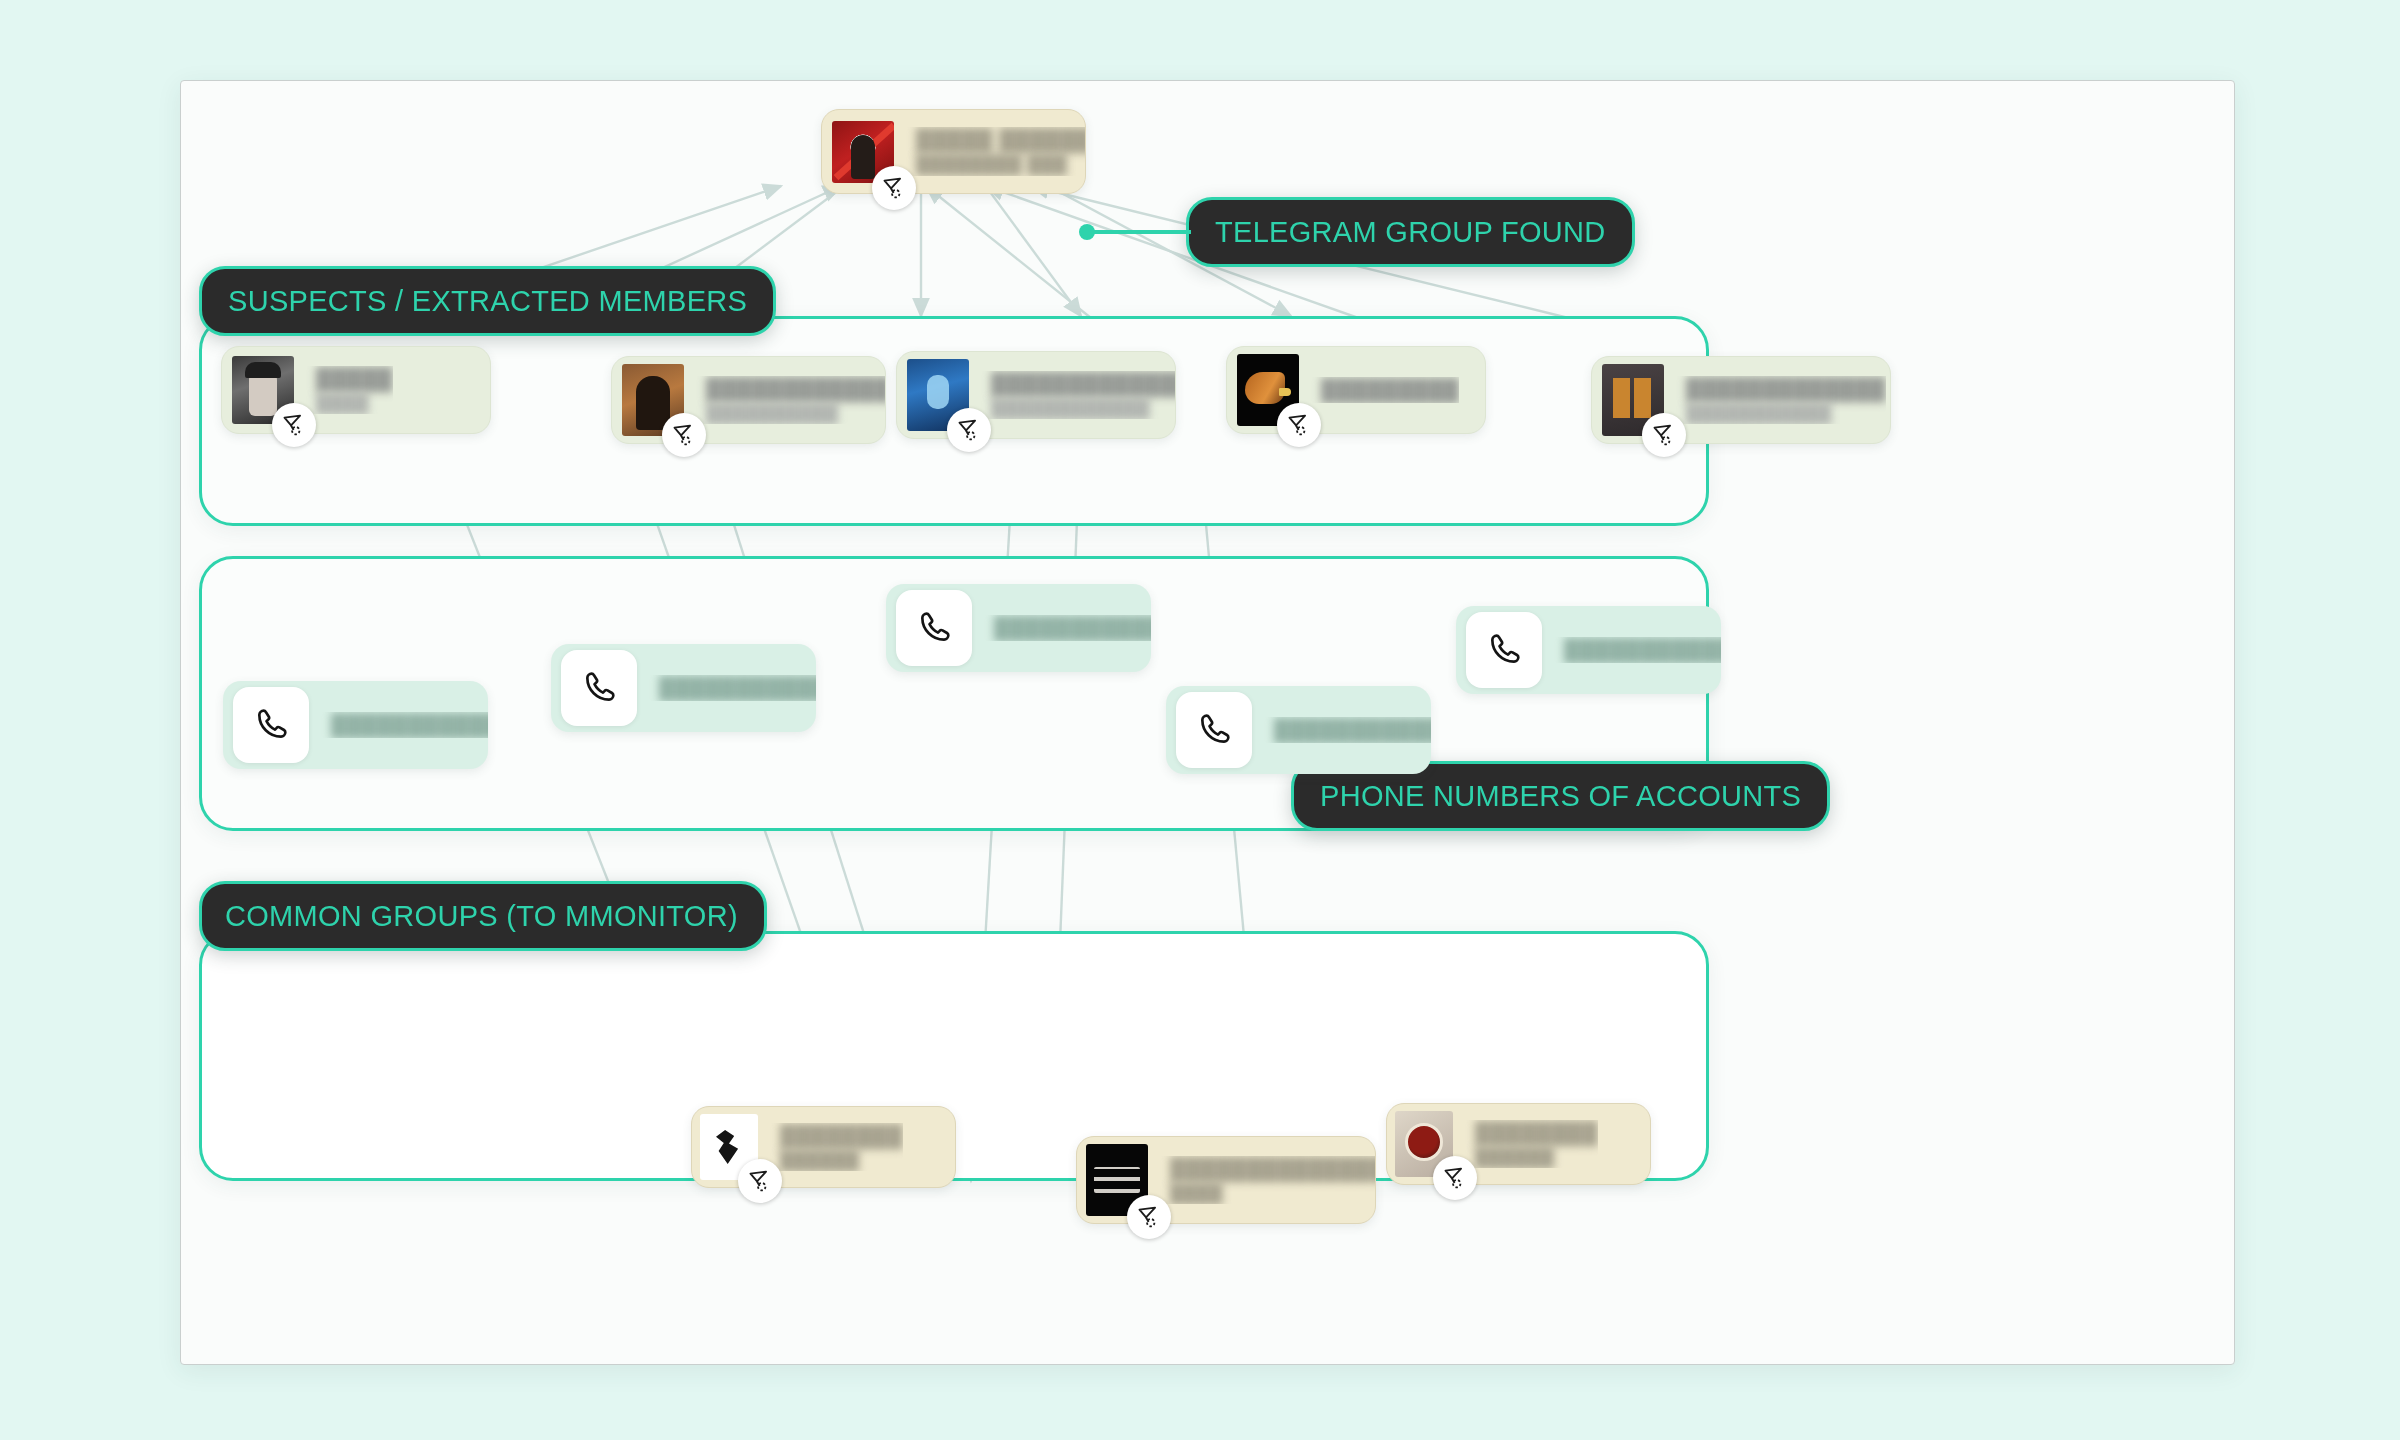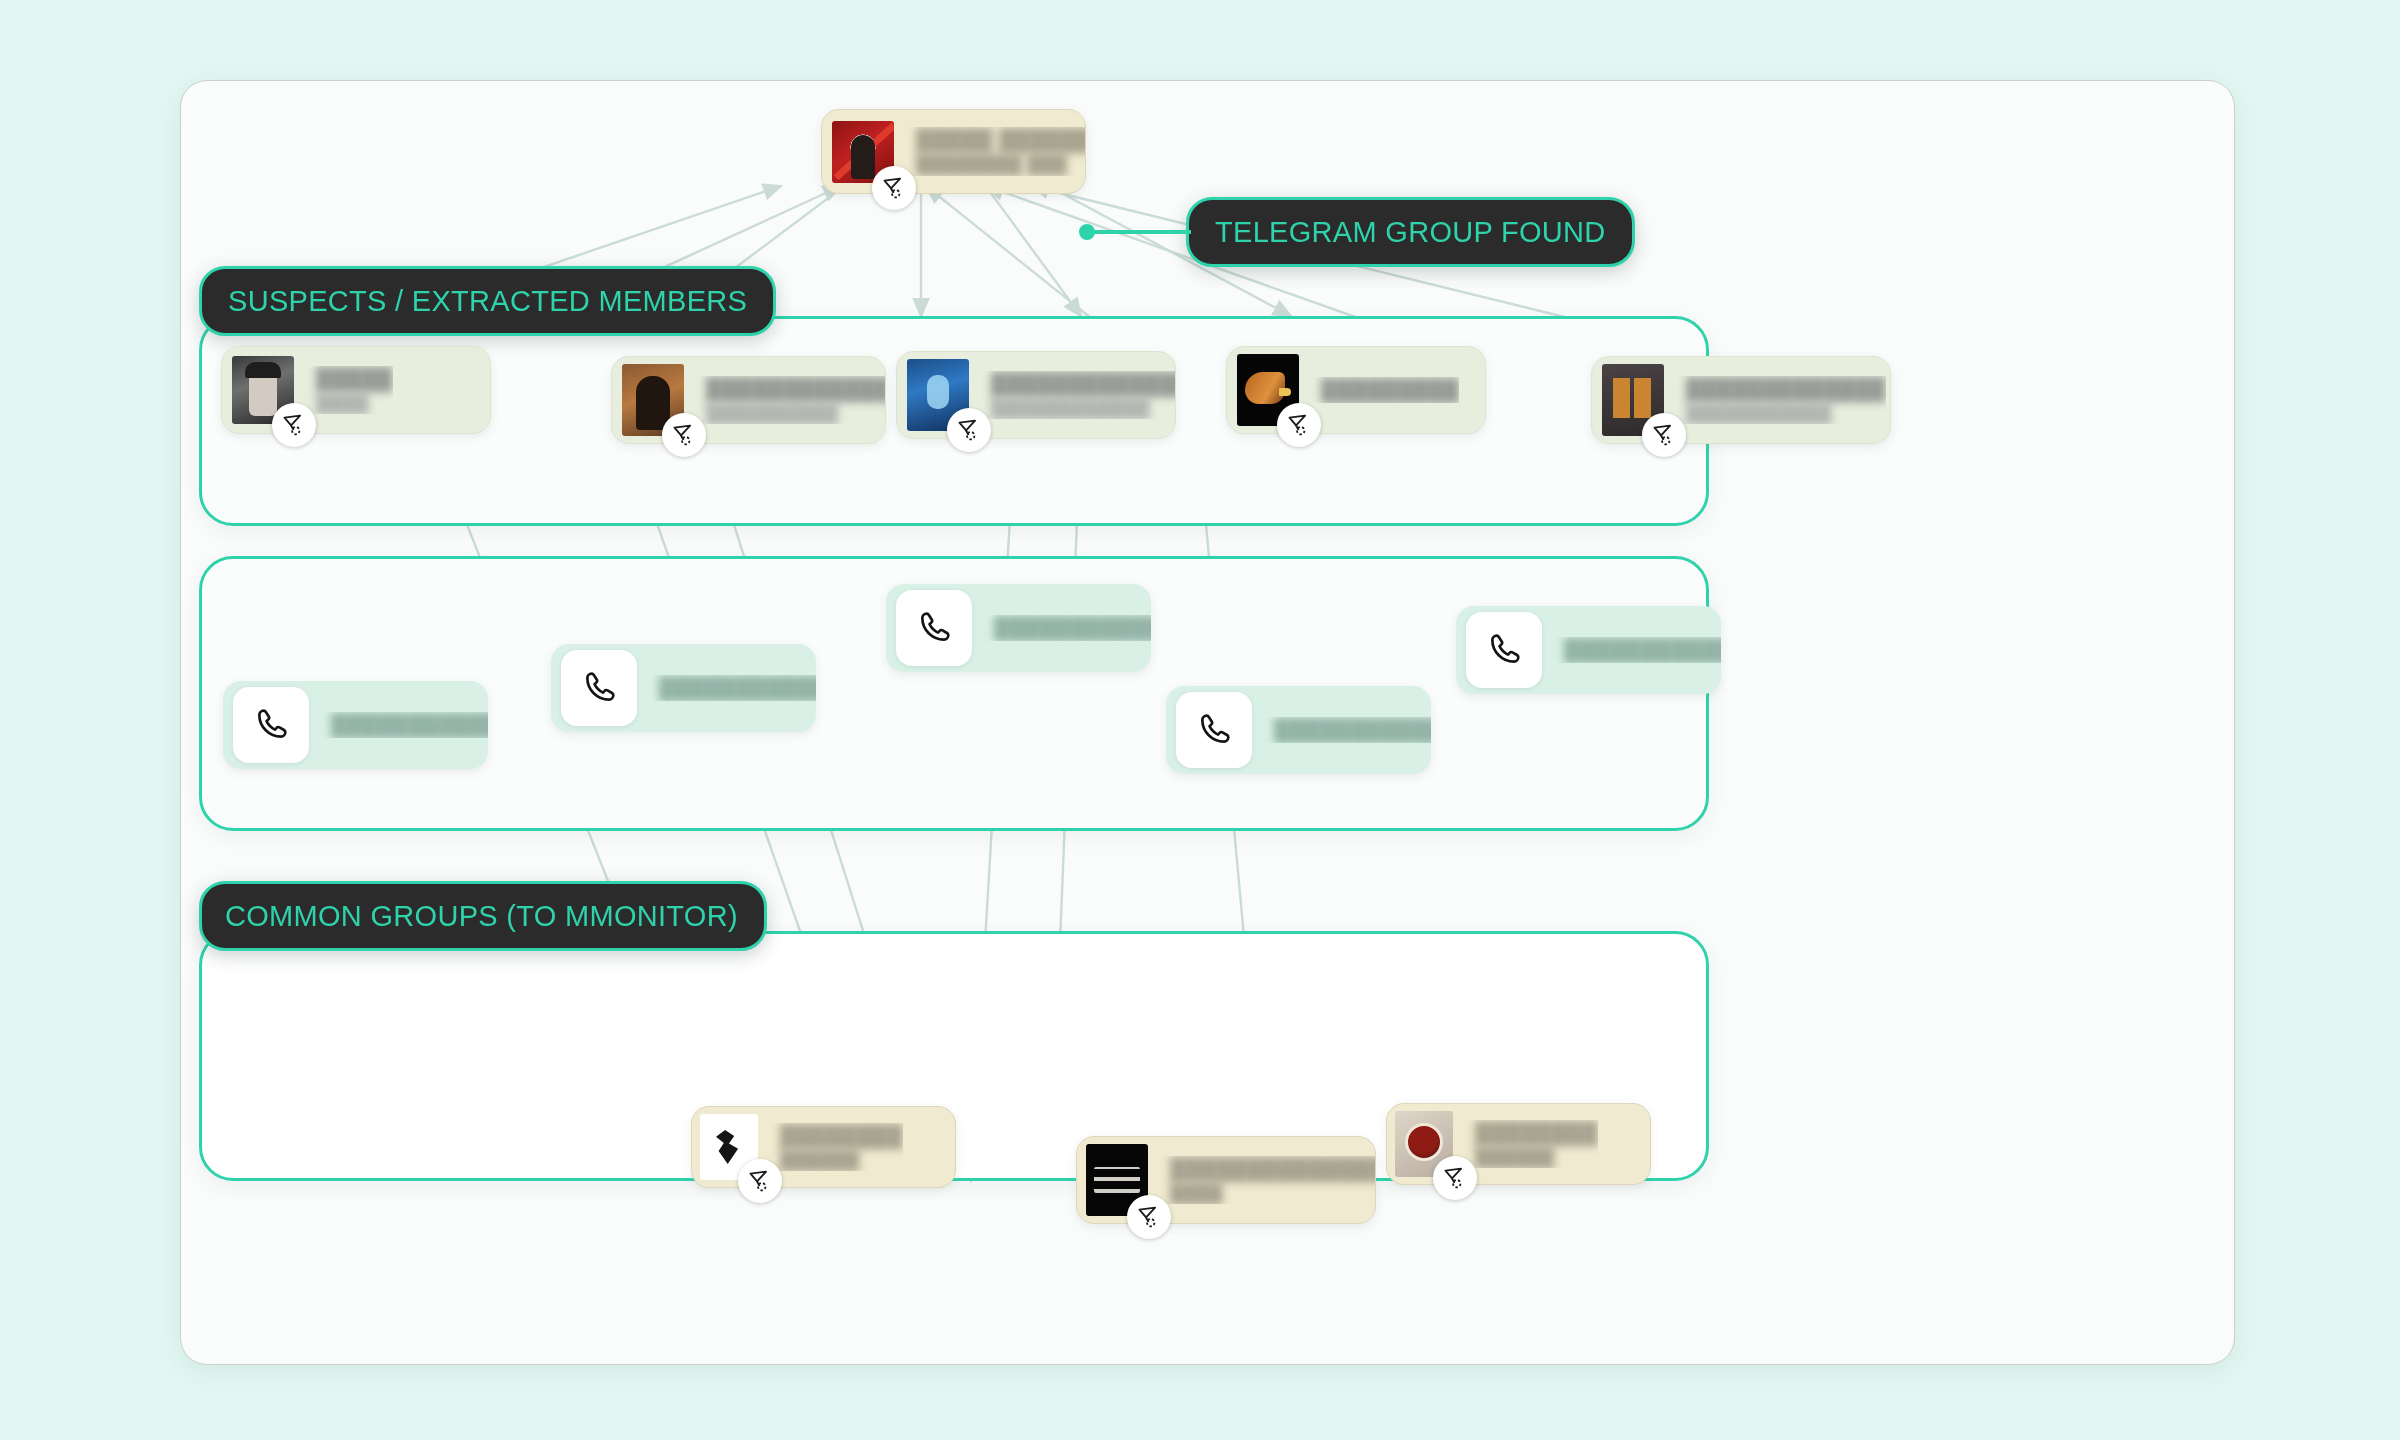--- a/index.html
+++ b/index.html
@@ -17,21 +17,21 @@
 
   
   #canvas {
     position: absolute;
     left: 180px;
     top: 80px;
     width: 2055px;
     height: 1285px;
     background: #fafcfb;
     border: 1.5px solid #c9cfce;
-    border-radius: 27px;
+    border-radius: 4px;
     box-shadow: 0 6px 26px rgba(40,70,65,0.08);
     overflow: hidden;
   }
 
   
   #edges {
     position: absolute;
     left: 0; top: 0;
     width: 2055px; height: 1285px;
     pointer-events: none;
@@ -168,20 +168,23 @@
   <div class="section white" style="left:18px; top:850px; width:1510px; height:250px;"></div>
 
   <div class="ribbon" style="left:1005px; top:116px;">
     <span>TELEGRAM GROUP FOUND</span>
   </div>
 
   <div class="ribbon" style="left:18px; top:185px;justify-content:center;">
     <span>SUSPECTS / EXTRACTED MEMBERS</span>
   </div>
 
+  <div class="ribbon" style="left:1110px; top:680px;">
+    <span>PHONE NUMBERS OF ACCOUNTS</span>
+  </div>
 
   <div class="ribbon" style="left:18px; top:800px;padding-left:23px;">
     <span>COMMON GROUPS (TO MMONITOR)</span>
   </div>
 
   <div style="position:absolute; left:905px; top:149px; width:105px; height:4px; background:#2ed3ac;"></div>
   <div style="position:absolute; left:898px; top:143px; width:16px; height:16px; border-radius:50%; background:#2ed3ac;"></div>
 
   <div class="node beige" style="left:640px; top:28px; width:265px; height:85px;">
     <div class="avatar" style="width:62px; height:62px; margin-left:10px;

